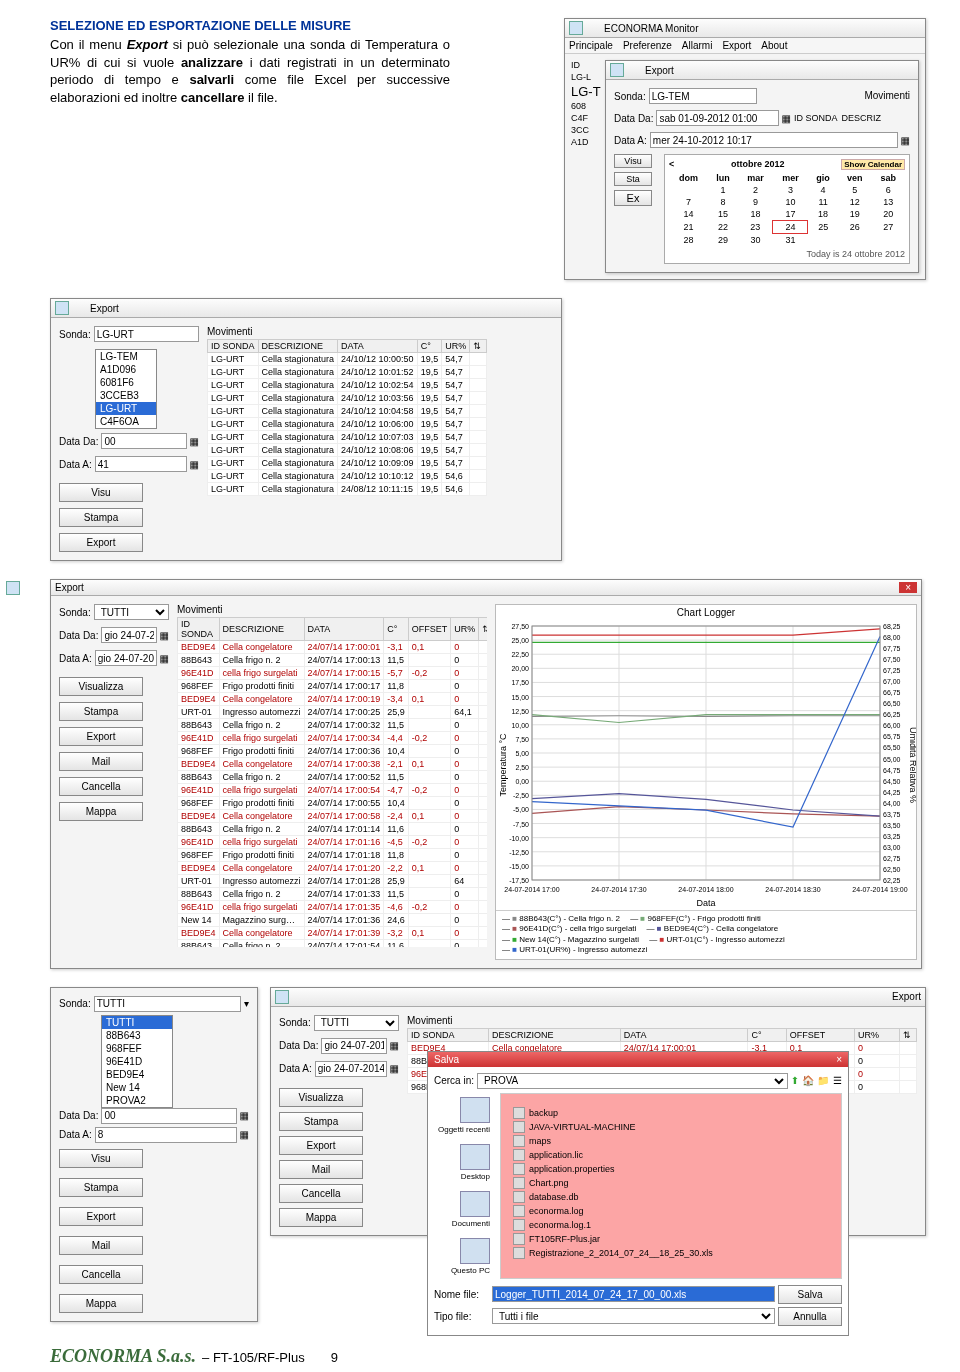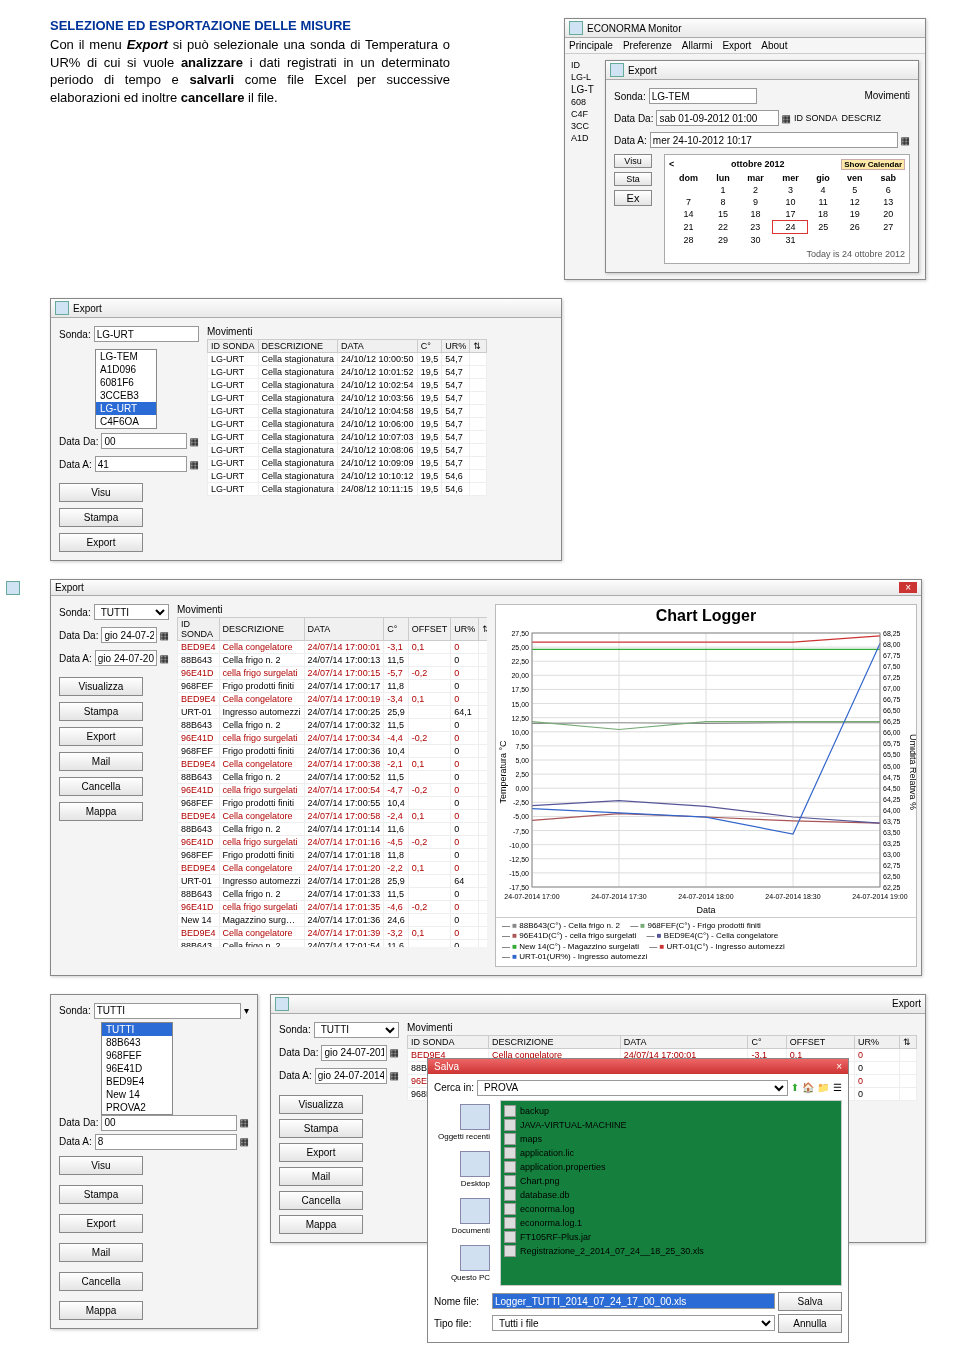--- a/index.html
+++ b/index.html
@@ -2,21 +2,21 @@
 <html><head>
 <meta charset="utf-8">
 <style>
 body{margin:0;font-family:Arial,sans-serif;font-size:11px;background:#fff;color:#000;width:960px}
 .page{padding:18px 34px 10px 50px}
 .title{color:#003399;font-weight:bold;font-size:13px;margin-bottom:3px}
 .para{font-size:13px;line-height:1.35;text-align:justify;margin-bottom:20px;width:400px}
 .para b{font-weight:bold}
 .para i{font-style:italic}
 .win{border:1px solid #888;background:#f4f4f4;font-size:10px;box-shadow:1px 1px 3px rgba(0,0,0,.2)}
-.titlebar{background:linear-gradient(#fdfdfd,#e8e8e8);border-bottom:1px solid #aaa;padding:2px 4px;display:flex;align-items:center;gap:4px}
+.titlebar{background:linear-gradient(#fdfdfd,#e8e8e8);border-bottom:1px solid #aaa;padding:2px 4px;display:flex;align-items:center;gap:21px}
 .titlebar .ico{width:12px;height:12px;background:#cfe3f5;border:1px solid #6a9}
 .menubar{background:#f6f6f6;border-bottom:1px solid #ccc;padding:2px 4px;display:flex;gap:10px;font-size:10px}
 .body{display:flex;padding:8px;gap:8px}
 .side{width:140px;display:flex;flex-direction:column;gap:4px}
 .lbl{font-size:10px}
 .row{display:flex;align-items:center;gap:3px;margin-bottom:3px}
 .inp{border:1px solid #999;background:#fff;height:16px;font-size:10px;padding:0 2px;flex:1;min-width:0}
 .btn{border:1px solid #888;background:linear-gradient(#fff,#e4e4e4);padding:3px 6px;font-size:10px;text-align:center;width:70px}
 .tbl{border:1px solid #aaa;background:#fff;font-size:9px;border-collapse:collapse;flex:1}
 .tbl th{background:#f0f0f0;border:1px solid #ccc;padding:1px 3px;font-weight:normal;text-align:left;font-size:9px}
@@ -24,21 +24,21 @@
 .hl{color:#b00000}
 .listbox{border:1px solid #888;background:#fff;font-size:10px}
 .listbox div{padding:1px 4px}
 .listbox .sel{background:#2a6bd6;color:#fff}
 .cal{background:#fff;border:1px solid #aaa;padding:4px;font-size:9px}
 .cal .month{text-align:center;font-weight:bold;margin-bottom:2px;display:flex;justify-content:space-between}
 .cal table{border-collapse:collapse;width:100%}
 .cal td,.cal th{text-align:center;padding:1px 3px;font-size:9px}
 .cal .today{border:1px solid #d33}
 .chart{background:#fff;border:1px solid #bbb;position:relative}
-.chart-title{text-align:center;font-weight:bold;font-size:16px;padding:2px}
+.chart-title{text-align:center;font-weight:normal;font-size:10px;padding:2px}
 .chart-svg{display:block}
 .legend{font-size:8px;border-top:1px solid #ccc;padding:3px 6px;line-height:1.3}
 .sect{display:flex;gap:12px;margin-bottom:18px;align-items:flex-start}
 .savewin{background:#fff;border:1px solid #888}
 .savewin .red{background:linear-gradient(#e66,#c33);color:#fff;text-align:right;padding:2px 6px}
 .fileitem{display:flex;align-items:center;gap:4px;font-size:9px;padding:1px 0}
 .fileitem .fi{width:10px;height:10px;background:#ddd;border:1px solid #999}
 .sideicons{display:flex;flex-direction:column;gap:10px;padding:4px;font-size:8px;text-align:center}
 .sideicons div{display:flex;flex-direction:column;align-items:flex-end;gap:2px}
 .sideicons .big{width:28px;height:24px;background:#d0e0f0;border:1px solid #88a}
@@ -68,21 +68,21 @@
             <span>Principale</span>
             <span>Preferenze</span>
             <span>Allarmi</span>
             <span>Export</span>
             <span>About</span>
           </div>
    <div style="position:relative;padding:6px">
     <div style="display:flex;flex-direction:column;gap:2px;width:30px;float:left" id="mon-ids">
               <span style="font-size:9px">ID</span>
               <span style="font-size:9px">LG-L</span>
-              <span style="font-size:10px">LG-T</span>
+              <span style="font-size:13px">LG-T</span>
               <span style="font-size:9px">608</span>
               <span style="font-size:9px">C4F</span>
               <span style="font-size:9px">3CC</span>
               <span style="font-size:9px">A1D</span>
             </div>
     <div class="win" style="margin-left:34px">
      <div class="titlebar">
                 <span class="ico"></span>
                 <span>Export</span>
               </div>
@@ -829,21 +829,21 @@
                     </div>
                     <div>
                       <div class="big"></div>
                       <span>Documenti</span>
                     </div>
                     <div>
                       <div class="big"></div>
                       <span>Questo PC</span>
                     </div>
                   </div>
-       <div style="flex:1;border:1px solid #ccc;background:#15803d;padding:3px" id="filelist">
+       <div style="flex:1;border:1px solid #ccc;background:#fca5a5;padding:12px" id="filelist">
                     <div class="fileitem"><span class="fi"></span>backup</div>
                     <div class="fileitem"><span class="fi"></span>JAVA-VIRTUAL-MACHINE</div>
                     <div class="fileitem"><span class="fi"></span>maps</div>
                     <div class="fileitem"><span class="fi"></span>application.lic</div>
                     <div class="fileitem"><span class="fi"></span>application.properties</div>
                     <div class="fileitem"><span class="fi"></span>Chart.png</div>
                     <div class="fileitem"><span class="fi"></span>database.db</div>
                     <div class="fileitem"><span class="fi"></span>econorma.log</div>
                     <div class="fileitem"><span class="fi"></span>econorma.log.1</div>
                     <div class="fileitem"><span class="fi"></span>FT105RF-Plus.jar</div>
@@ -860,14 +860,19 @@
                   <select class="inp" style="flex:1"><option>Tutti i file</option></select>
                   <span class="btn" style="width:50px">Annulla</span>
                 </div>
      </div>
     </div>
    </div>
   </div>
  </div>
 </div>
 
+<div class="footer">
+ <span class="brand">ECONORMA S.a.s.</span>
+ <span>– FT-105/RF-Plus</span>
+ <span style="margin-left:20px">9</span>
+</div>
 
 </div>
 
 </body></html>

